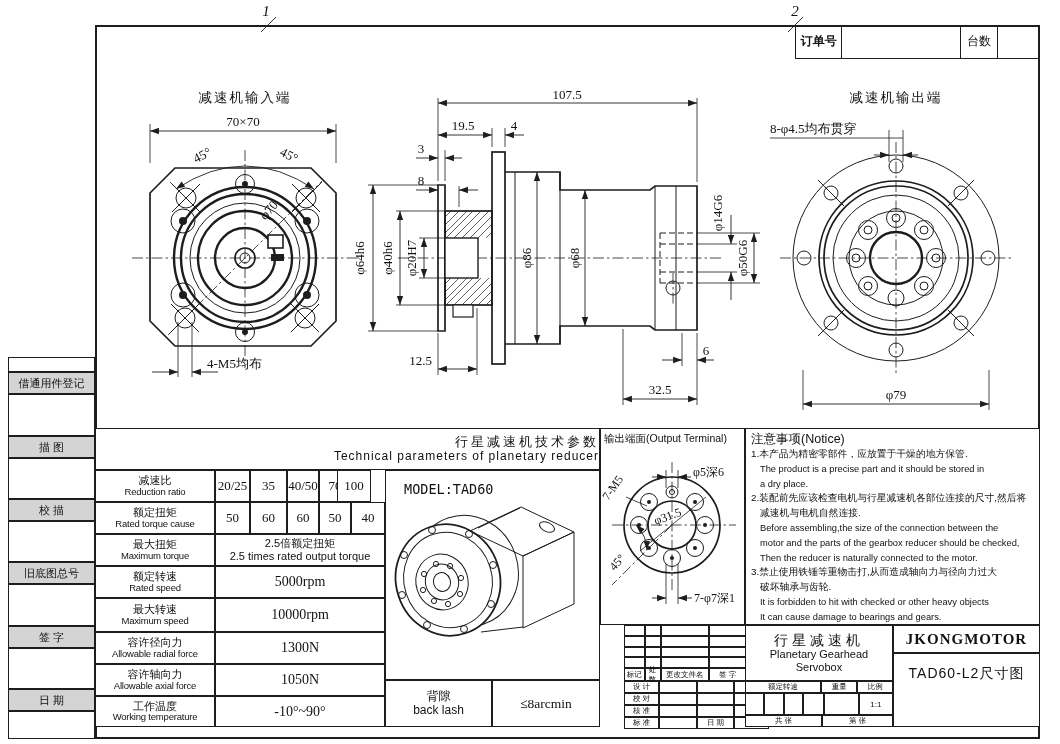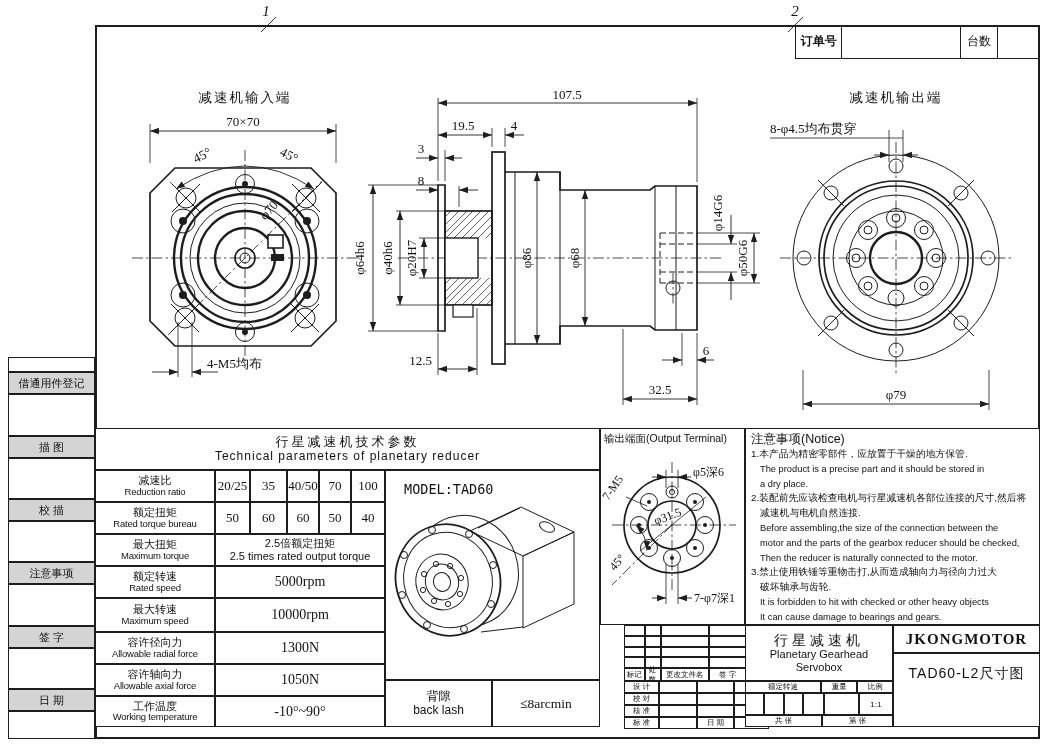--- a/index.html
+++ b/index.html
@@ -45,39 +45,39 @@
     <div class="cell" style="width:43px;border-left:1.5px solid #1d1d1d;"></div>
   </div>
 
   <div class="abs bordered" style="left:8px;top:357px;width:87px;height:15px;"></div>
   <div class="abs bordered cell graycell cn" style="left:8px;top:372px;width:87px;height:22px;">借通用件登记</div>
   <div class="abs bordered" style="left:8px;top:394px;width:87px;height:42px;"></div>
   <div class="abs bordered cell graycell cn" style="left:8px;top:436px;width:87px;height:22px;">描  图</div>
   <div class="abs bordered" style="left:8px;top:458px;width:87px;height:41px;"></div>
   <div class="abs bordered cell graycell cn" style="left:8px;top:499px;width:87px;height:22px;">校  描</div>
   <div class="abs bordered" style="left:8px;top:521px;width:87px;height:41px;"></div>
-  <div class="abs bordered cell graycell cn" style="left:8px;top:562px;width:87px;height:22px;">注意事项</div>
+  <div class="abs bordered cell graycell cn" style="left:8px;top:562px;width:87px;height:22px;">旧底图总号</div>
   <div class="abs bordered" style="left:8px;top:584px;width:87px;height:42px;"></div>
   <div class="abs bordered cell graycell cn" style="left:8px;top:626px;width:87px;height:22px;">签  字</div>
   <div class="abs bordered" style="left:8px;top:648px;width:87px;height:41px;"></div>
   <div class="abs bordered cell graycell cn" style="left:8px;top:689px;width:87px;height:22px;">日  期</div>
   <div class="abs bordered" style="left:8px;top:711px;width:87px;height:28px;"></div>
 
-  <div class="abs bordered stack" style="left:95px;top:428px;width:505px;height:42px;">
+  <div class="abs bordered stack" style="left:95px;top:428px;width:505px;height:42px;align-items:flex-end;">
     <div style="font-size:13px;letter-spacing:3px;">行星减速机技术参数</div>
     <div style="font-size:12px;letter-spacing:1px;">Technical parameters of planetary reducer</div>
   </div>
 
   <div class="abs bordered stack" style="left:95px;top:470px;width:120px;height:32px;">
     <div class="cn">减速比</div>
     <div class="en">Reduction ratio</div>
   </div>
   <div class="abs bordered stack" style="left:95px;top:502px;width:120px;height:32px;">
     <div class="cn">额定扭矩</div>
-    <div class="en">Rated torque bureau</div>
+    <div class="en">Rated torque cause</div>
   </div>
   <div class="abs bordered stack" style="left:95px;top:534px;width:120px;height:32px;">
     <div class="cn">最大扭矩</div>
     <div class="en">Maximum torque</div>
   </div>
   <div class="abs bordered stack" style="left:95px;top:566px;width:120px;height:32px;">
     <div class="cn">额定转速</div>
     <div class="en">Rated speed</div>
   </div>
   <div class="abs bordered stack" style="left:95px;top:598px;width:120px;height:34px;">
@@ -94,21 +94,21 @@
   </div>
   <div class="abs bordered stack" style="left:95px;top:696px;width:120px;height:31px;">
     <div class="cn">工作温度</div>
     <div class="en">Working temperature</div>
   </div>
 
   <div class="abs bordered cell val" style="left:215px;top:470px;width:35px;height:32px;">20/25</div>
   <div class="abs bordered cell val" style="left:250px;top:470px;width:37px;height:32px;">35</div>
   <div class="abs bordered cell val" style="left:287px;top:470px;width:32px;height:32px;">40/50</div>
   <div class="abs bordered cell val" style="left:319px;top:470px;width:32px;height:32px;">70</div>
-  <div class="abs bordered cell val" style="left:351px;top:470px;width:34px;height:32px;">100</div>
+  <div class="abs bordered cell val" style="left:337px;top:470px;width:34px;height:32px;">100</div>
 
   <div class="abs bordered cell val" style="left:215px;top:502px;width:35px;height:32px;">50</div>
   <div class="abs bordered cell val" style="left:250px;top:502px;width:37px;height:32px;">60</div>
   <div class="abs bordered cell val" style="left:287px;top:502px;width:32px;height:32px;">60</div>
   <div class="abs bordered cell val" style="left:319px;top:502px;width:32px;height:32px;">50</div>
   <div class="abs bordered cell val" style="left:351px;top:502px;width:34px;height:32px;">40</div>
 
   <div class="abs bordered stack" style="left:215px;top:534px;width:170px;height:32px;">
     <div class="cn">2.5倍额定扭矩</div>
     <div style="font-size:11px;">2.5 times rated output torque</div>

